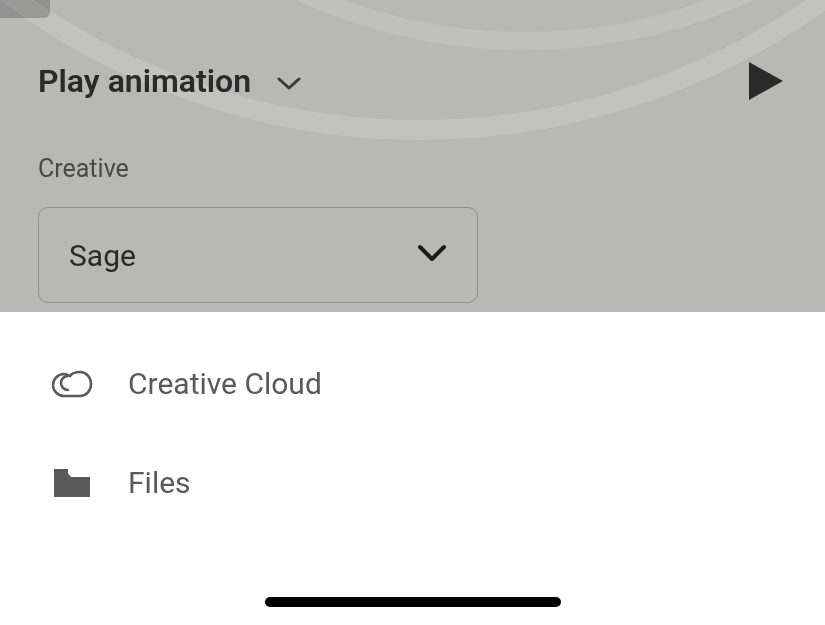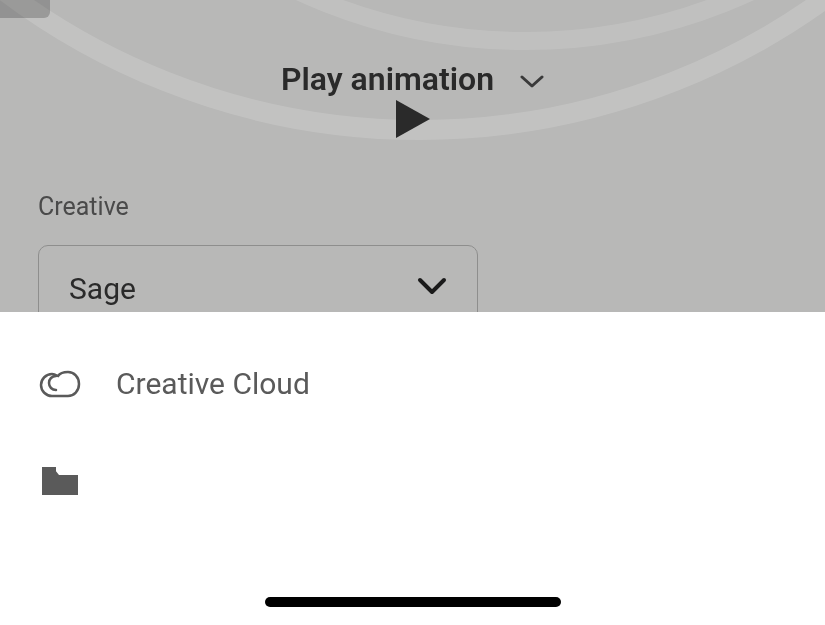--- a/index.html
+++ b/index.html
@@ -43,21 +43,20 @@
       pointer-events: none;
     }
     .top-content {
       position: relative;
       padding: 60px 38px 0 38px;
     }
     .play-row {
       display: flex;
       align-items: center;
       justify-content: space-between;
-      flex-direction: column;
     }
     .play-left {
       display: flex;
       align-items: center;
       gap: 26px;
     }
     .play-title {
       font-size: 32px;
       font-weight: 600;
       color: #2a2a2a;
@@ -72,38 +71,38 @@
     }
     .subject-label {
       margin-top: 52px;
       font-size: 25px;
       color: #4a4a4a;
       font-weight: 400;
     }
     .dropdown {
       margin-top: 24px;
       width: 440px;
-      height: 86px;
+      height: 96px;
       border: 1.5px solid #8e8e8d;
       border-radius: 10px;
       background: transparent;
       display: flex;
       align-items: center;
       justify-content: space-between;
       padding: 0 30px;
       cursor: pointer;
     }
     .dropdown-value {
       font-size: 30px;
       color: #2a2a2a;
       font-weight: 400;
     }
     .bottom-panel {
       background: #fff;
-      padding: 54px 38px 0 38px;
+      padding: 54px 38px 0 50px;
     }
     .menu-item {
       display: flex;
       align-items: center;
       gap: 34px;
       margin-bottom: 64px;
       cursor: pointer;
     }
     .menu-icon {
       width: 44px;
@@ -195,16 +194,17 @@
     <span class="menu-label">Creative Cloud</span>
   </div>
 
   <div class="menu-item">
     <span class="menu-icon">
       <svg width="40" height="32" viewBox="0 0 40 32">
         <path d="M2 5 L15 5 L19 10 L38 10 L38 30 L2 30 Z" fill="#5a5a5a"></path>
         <rect x="2" y="2" width="14" height="6" fill="#5a5a5a"></rect>
       </svg>
     </span>
+    <span class="menu-label">Files</span>
   </div>
 </div>
 
 <div class="home-indicator"></div>
 
 </body></html>

